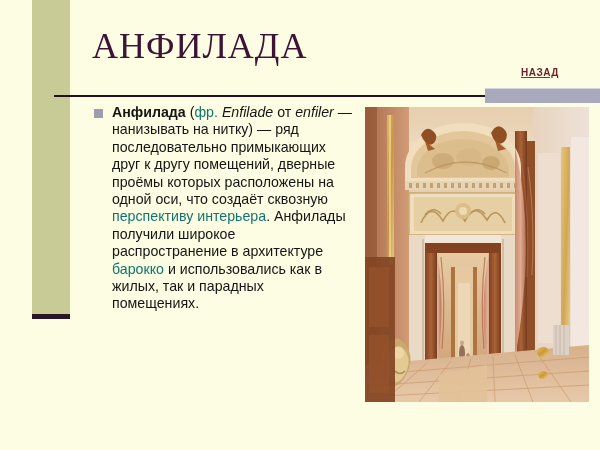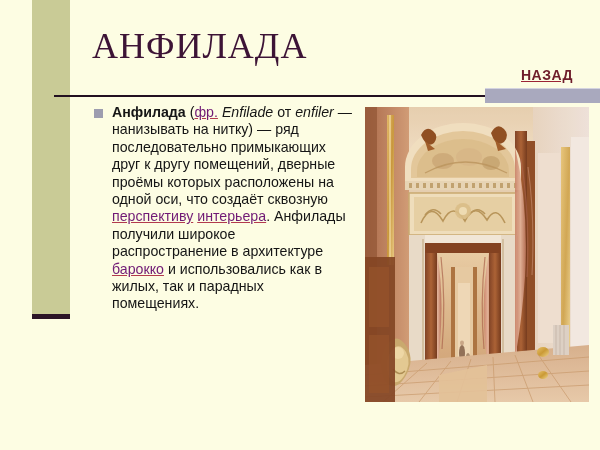--- a/index.html
+++ b/index.html
@@ -73,21 +73,21 @@
     top: 88px;
     width: 137px;
     height: 14px;
     background: #a9a9be;
     border-top: 1px solid #d4d4e0;
   }
   .back-link {
     position: absolute;
     left: 489px;
     top: 67px;
-    font-size: 14px;
+    font-size: 10px;
     font-weight: bold;
     letter-spacing: 0.5px;
     color: #6e1d2a;
     text-decoration: underline;
     text-decoration-color: #9b2335;
     cursor: pointer;
   }
 
   
   .body-block {
@@ -111,22 +111,21 @@
   .bullet-text {
     flex: 1 1 auto;
     font-size: 14.2px;
     line-height: 17.4px;
     color: #151515;
     text-align: left;
   }
   .bullet-text b { font-weight: bold; }
   .bullet-text i { }
   .lnk {
-    color: #701a75;
-    text-decoration: underline;
+    color: #0f766e;
     text-decoration-color: #b33a4d;
     cursor: pointer;
   }
 
   
   .photo-frame {
     position: absolute;
     left: 333px;
     top: 107px;
     width: 224px;

